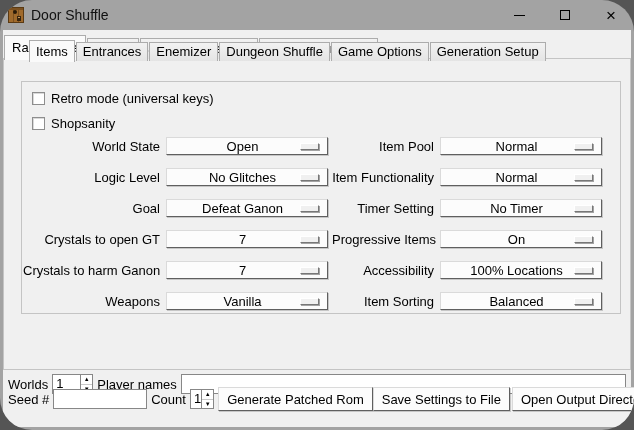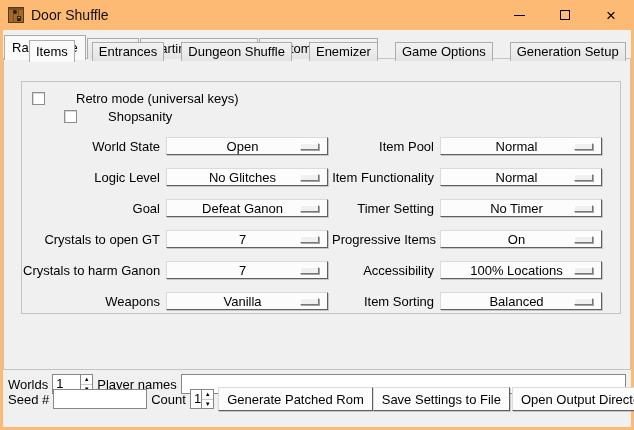--- a/index.html
+++ b/index.html
@@ -1,20 +1,20 @@
 <!DOCTYPE html>
 <html><head>
 <meta charset="utf-8">
 <style>
   html,body { margin:0; padding:0; background:#555; }
   * { box-sizing:border-box; font-family:"Liberation Sans", sans-serif; }
 
   #window {
     position:relative; width:634px; height:430px; margin:0 auto;
-    background:#fdba74; overflow:hidden; font-size:13px; color:#000;
+    background:#a3a3a3; overflow:hidden; font-size:13px; color:#000;border-radius:32px;
   }
 
   
   .titlebar { position:absolute; left:0; top:0; width:634px; height:30px; display:flex; align-items:center; }
   .app-icon { width:16px; height:16px; margin-left:8px; flex:0 0 auto; }
   .title-text { margin-left:7px; font-size:14px; color:#111; }
   .win-controls { margin-left:auto; display:flex; height:30px; }
   .win-btn { width:46px; height:30px; display:flex; align-items:center; justify-content:center; cursor:default; }
   .glyph-min { width:11px; height:1px; background:#000; }
   .glyph-max { width:10px; height:10px; border:1px solid #000; }
@@ -35,31 +35,31 @@
   .tab.selected {
     height:25px; padding-top:4px; margin-bottom:-1px; z-index:6;
     background:#FAFAFA;
   }
 
   .page-l1 {
     position:absolute; left:0; top:28px; width:628px; height:312px;
     background:#F0F0F0; border:1px solid #C4C4C4;
   }
 
-  .tabs-l2 { left:25px; top:-20px; height:22px;gap:16px; }
+  .tabs-l2 { left:25px; top:-20px; height:22px; }
   .tab.sub { height:19px; padding:1px 6px 2px 6px; }
   .tab.sub.selected { height:22px; padding-top:3px; background:#FAFAFA; }
 
   .page-l2 {
     position:absolute; left:17px; top:22px; width:600px; height:233px;
     background:#F0F0F0; border:1px solid #C4C4C4;
   }
 
   
-  .cb-row { position:absolute; left:10px; display:flex; align-items:center; height:16px; cursor:default;gap:25px; }
+  .cb-row { position:absolute; left:10px; display:flex; align-items:center; height:16px; cursor:default; }
   .cb-box {
     width:13px; height:13px; background:#fff; flex:0 0 auto;
     border:1px solid #8E8E8E;
     box-shadow: inset 1px 1px 0 #d9d9d9;
   }
   .cb-label { margin-left:6px; font-size:13px; }
 
   
   .settings-grid {
     position:absolute; left:1px; top:51px;
@@ -146,33 +146,33 @@
         <div class="tab">Adjust</div>
         <div class="tab">Starting Inventory</div>
         <div class="tab">Custom Item Pool</div>
       </div>
 
     <div class="page-l1">
 
       <div class="tabs-row tabs-l2" id="tabs-sub">
           <div class="tab sub selected">Items</div>
           <div class="tab sub">Entrances</div>
+          <div class="tab sub">Enemizer</div>
           <div class="tab sub">Dungeon Shuffle</div>
-          <div class="tab sub">Enemizer</div>
           <div class="tab sub">Game Options</div>
           <div class="tab sub">Generation Setup</div>
         </div>
 
       <div class="page-l2">
         <div id="cb-container">
             <div class="cb-row" style="top: 8px;">
               <span class="cb-box"></span>
               <span class="cb-label">Retro mode (universal keys)</span>
             </div>
-            <div class="cb-row" style="top: 26px; margin-left: 32px;">
+            <div class="cb-row" style="top: 33px;">
               <span class="cb-box"></span>
               <span class="cb-label">Shopsanity</span>
             </div>
           </div>
         <div class="settings-grid" id="settings-grid">
             <div class="set-label">World State</div>
             <div class="omenu">
               <span class="omenu-text">Open</span>
               <span class="omenu-ind"></span>
             </div>

